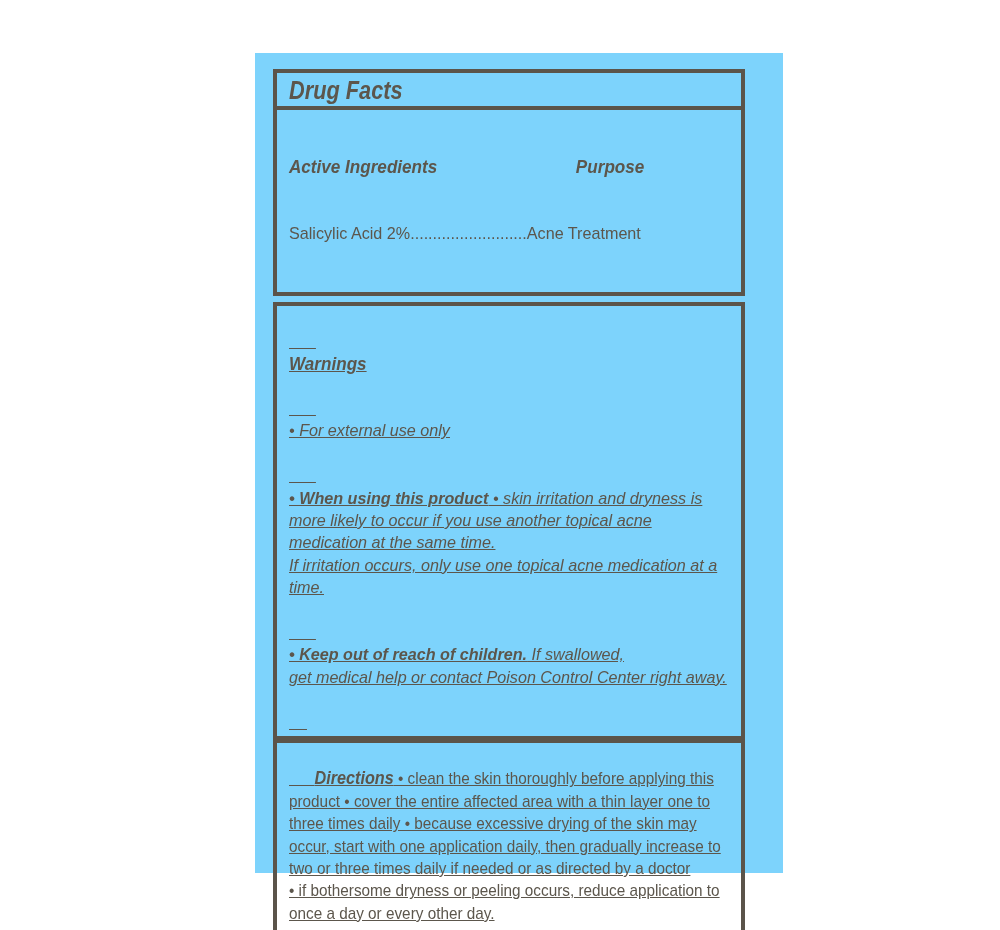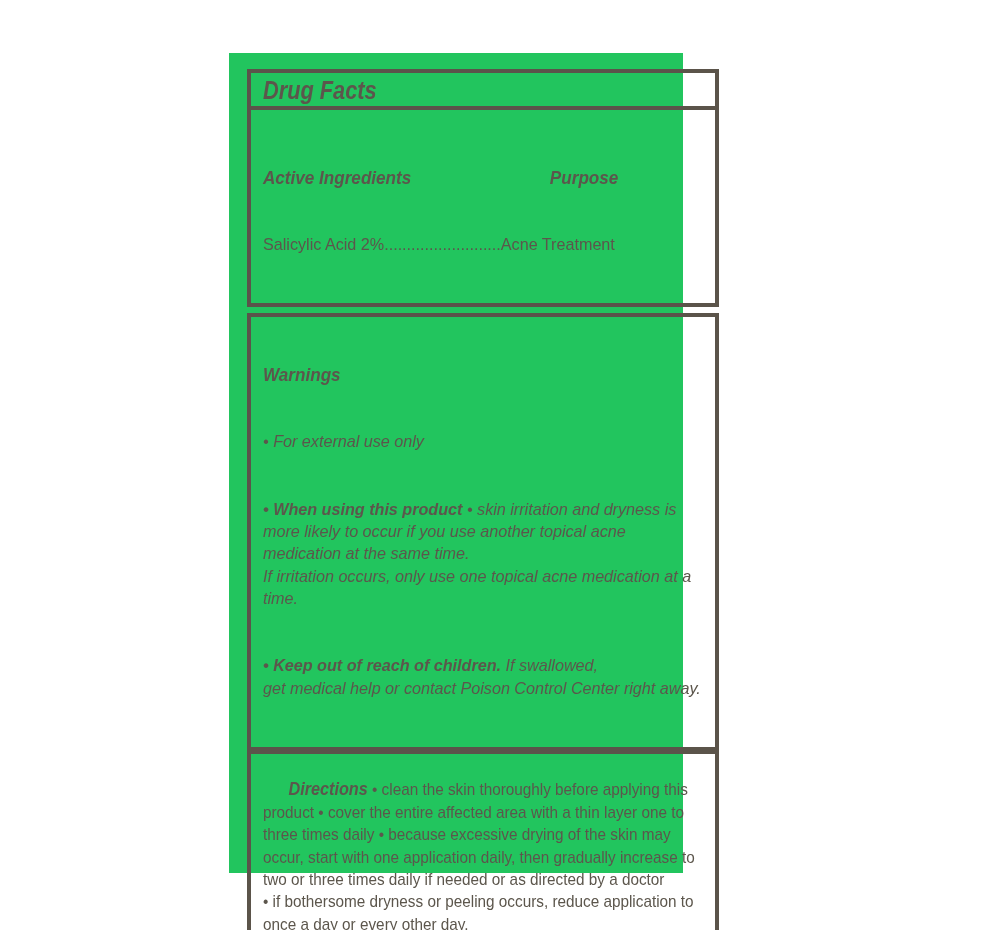--- a/index.html
+++ b/index.html
@@ -1,31 +1,31 @@
 <!DOCTYPE html>
 <html><head>
 <meta charset="utf-8">
 <style>
   html,body{margin:0;padding:0;}
   body{
     width:1000px;height:930px;background:#ffffff;position:relative;overflow:hidden;
     font-family:"Liberation Sans", sans-serif;color:#5c564c;
   }
   .label{
-    position:absolute;left:229px;top:53px;width:454px;height:820px;
-    background:#22c55e;
+    position:absolute;left:255px;top:53px;width:528px;height:820px;
+    background:#7dd3fc;
   }
   .box{
     margin-left:18px;width:472px;box-sizing:border-box;
     border:4px solid #5b544a;background:transparent;position:relative;
   }
   .box-a{margin-top:16px;}
-  .row{padding:12px 8px 2px 12px;}
+  .row{padding:1px 8px 2px 12px;}
   .row + .row{border-top:4px solid #5b544a;}
-  .sec{padding:2px 8px 2px 12px;}
+  .sec{padding:2px 8px 2px 12px;text-decoration:underline;}
   .sec-warnings{margin-top:6px;}
   .sec + .sec{margin-top:-1px;}
   .txt{
     font-size:17px;line-height:22.4px;width:540px;
     transform:scaleX(0.9);transform-origin:0 0;white-space:pre;
   }
   .sx95{transform:scaleX(0.95);}
   .h{font-weight:bold;font-style:italic;font-size:18px;}
   .b{font-weight:bold;}
   .italic{font-style:italic;}

